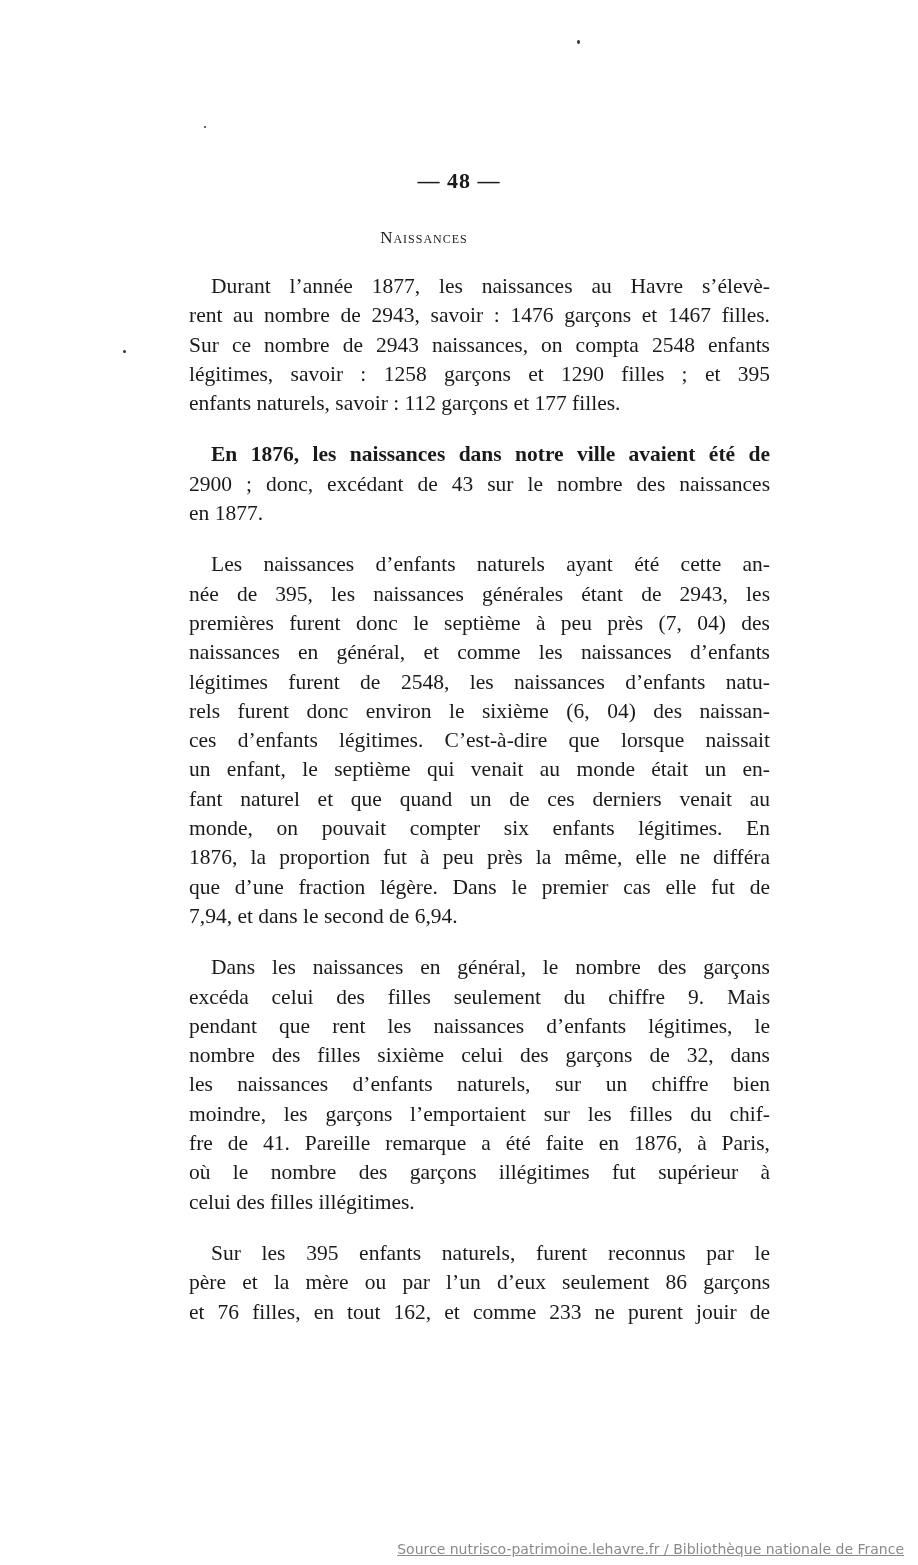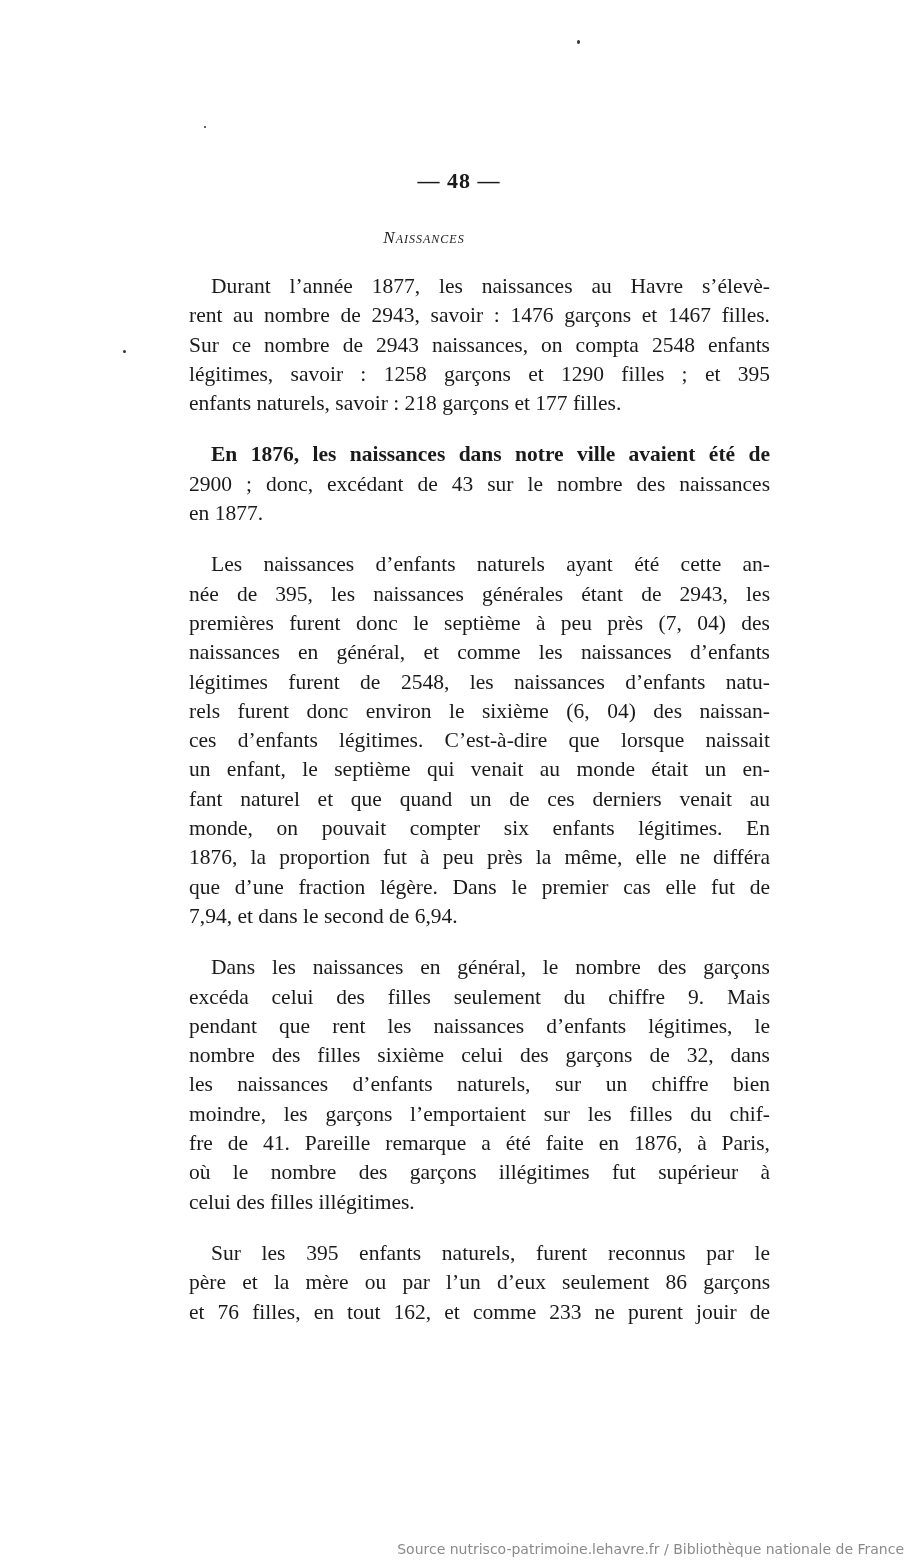--- a/index.html
+++ b/index.html
@@ -7,51 +7,51 @@
     width: 918px; height: 1565px; background: #ffffff; position: relative; overflow: hidden;
     font-family: "Liberation Serif", "DejaVu Serif", serif; color: #1a1a1a;
   }
   .speck { position: absolute; background: #333; border-radius: 50%; }
   .page-number {
     position: absolute; top: 168px; left: 0; width: 918px; text-align: center;
     font-size: 22px; font-weight: bold; letter-spacing: 1px;
   }
   .heading {
     position: absolute; top: 228px; left: 0; width: 848px; text-align: center;
-    font-size: 17px; font-variant: small-caps; letter-spacing: 1px; font-style: italic;
+    font-size: 17px; font-variant: small-caps; letter-spacing: 1px;
   }
   .body-text {
     position: absolute; left: 185px; width: 585px; top: 272px;
     font-size: 21.5px; line-height: 29.3px; text-align: justify;
   }
   .body-text p { margin: 0 0 22px 4px; text-indent: 22px; text-align: justify; text-align-last: left; }
   .line { display: block; text-align: justify; text-align-last: justify; white-space: nowrap; }
   .line.last { text-align-last: left; }
   .source {
     position: absolute; right: 14px; top: 1541px;
-    font-family: "DejaVu Sans", sans-serif; font-size: 14px; color: #8a8a8a;
+    font-family: "DejaVu Sans", sans-serif; font-size: 14px; color: #8a8a8a; text-decoration: underline;
   }
 </style>
 </head>
 <body>
 
 <div class="speck" style="left:577px;top:40px;width:3px;height:4px;"></div>
 <div class="speck" style="left:204px;top:126px;width:2px;height:2px;"></div>
 <div class="speck" style="left:123px;top:350px;width:3px;height:3px;"></div>
 
 <div class="page-number">— 48 —</div>
 <div class="heading">Naissances</div>
 
 <div class="body-text">
   <p style="text-indent: 0px;">
       <span class="line" style="padding-left: 22px;">Durant l’année 1877, les naissances au Havre s’élevè-</span>
       <span class="line">rent au nombre de 2943, savoir : 1476 garçons et 1467 filles.</span>
       <span class="line">Sur ce nombre de 2943 naissances, on compta 2548 enfants</span>
       <span class="line">légitimes, savoir : 1258 garçons et 1290 filles ; et 395</span>
-      <span class="line last">enfants naturels, savoir : 218 garçons et 177 filles.</span>
+      <span class="line last">enfants naturels, savoir : 112 garçons et 177 filles.</span>
     </p>
   <p style="text-indent: 0px;">
       <span class="line" style="padding-left: 22px; font-weight: bold;">En 1876, les naissances dans notre ville avaient été de</span>
       <span class="line">2900 ; donc, excédant de 43 sur le nombre des naissances</span>
       <span class="line last">en 1877.</span>
     </p>
   <p style="text-indent: 0px;">
       <span class="line" style="padding-left: 22px;">Les naissances d’enfants naturels ayant été cette an-</span>
       <span class="line">née de 395, les naissances générales étant de 2943, les</span>
       <span class="line">premières furent donc le septième à peu près (7, 04) des</span>

